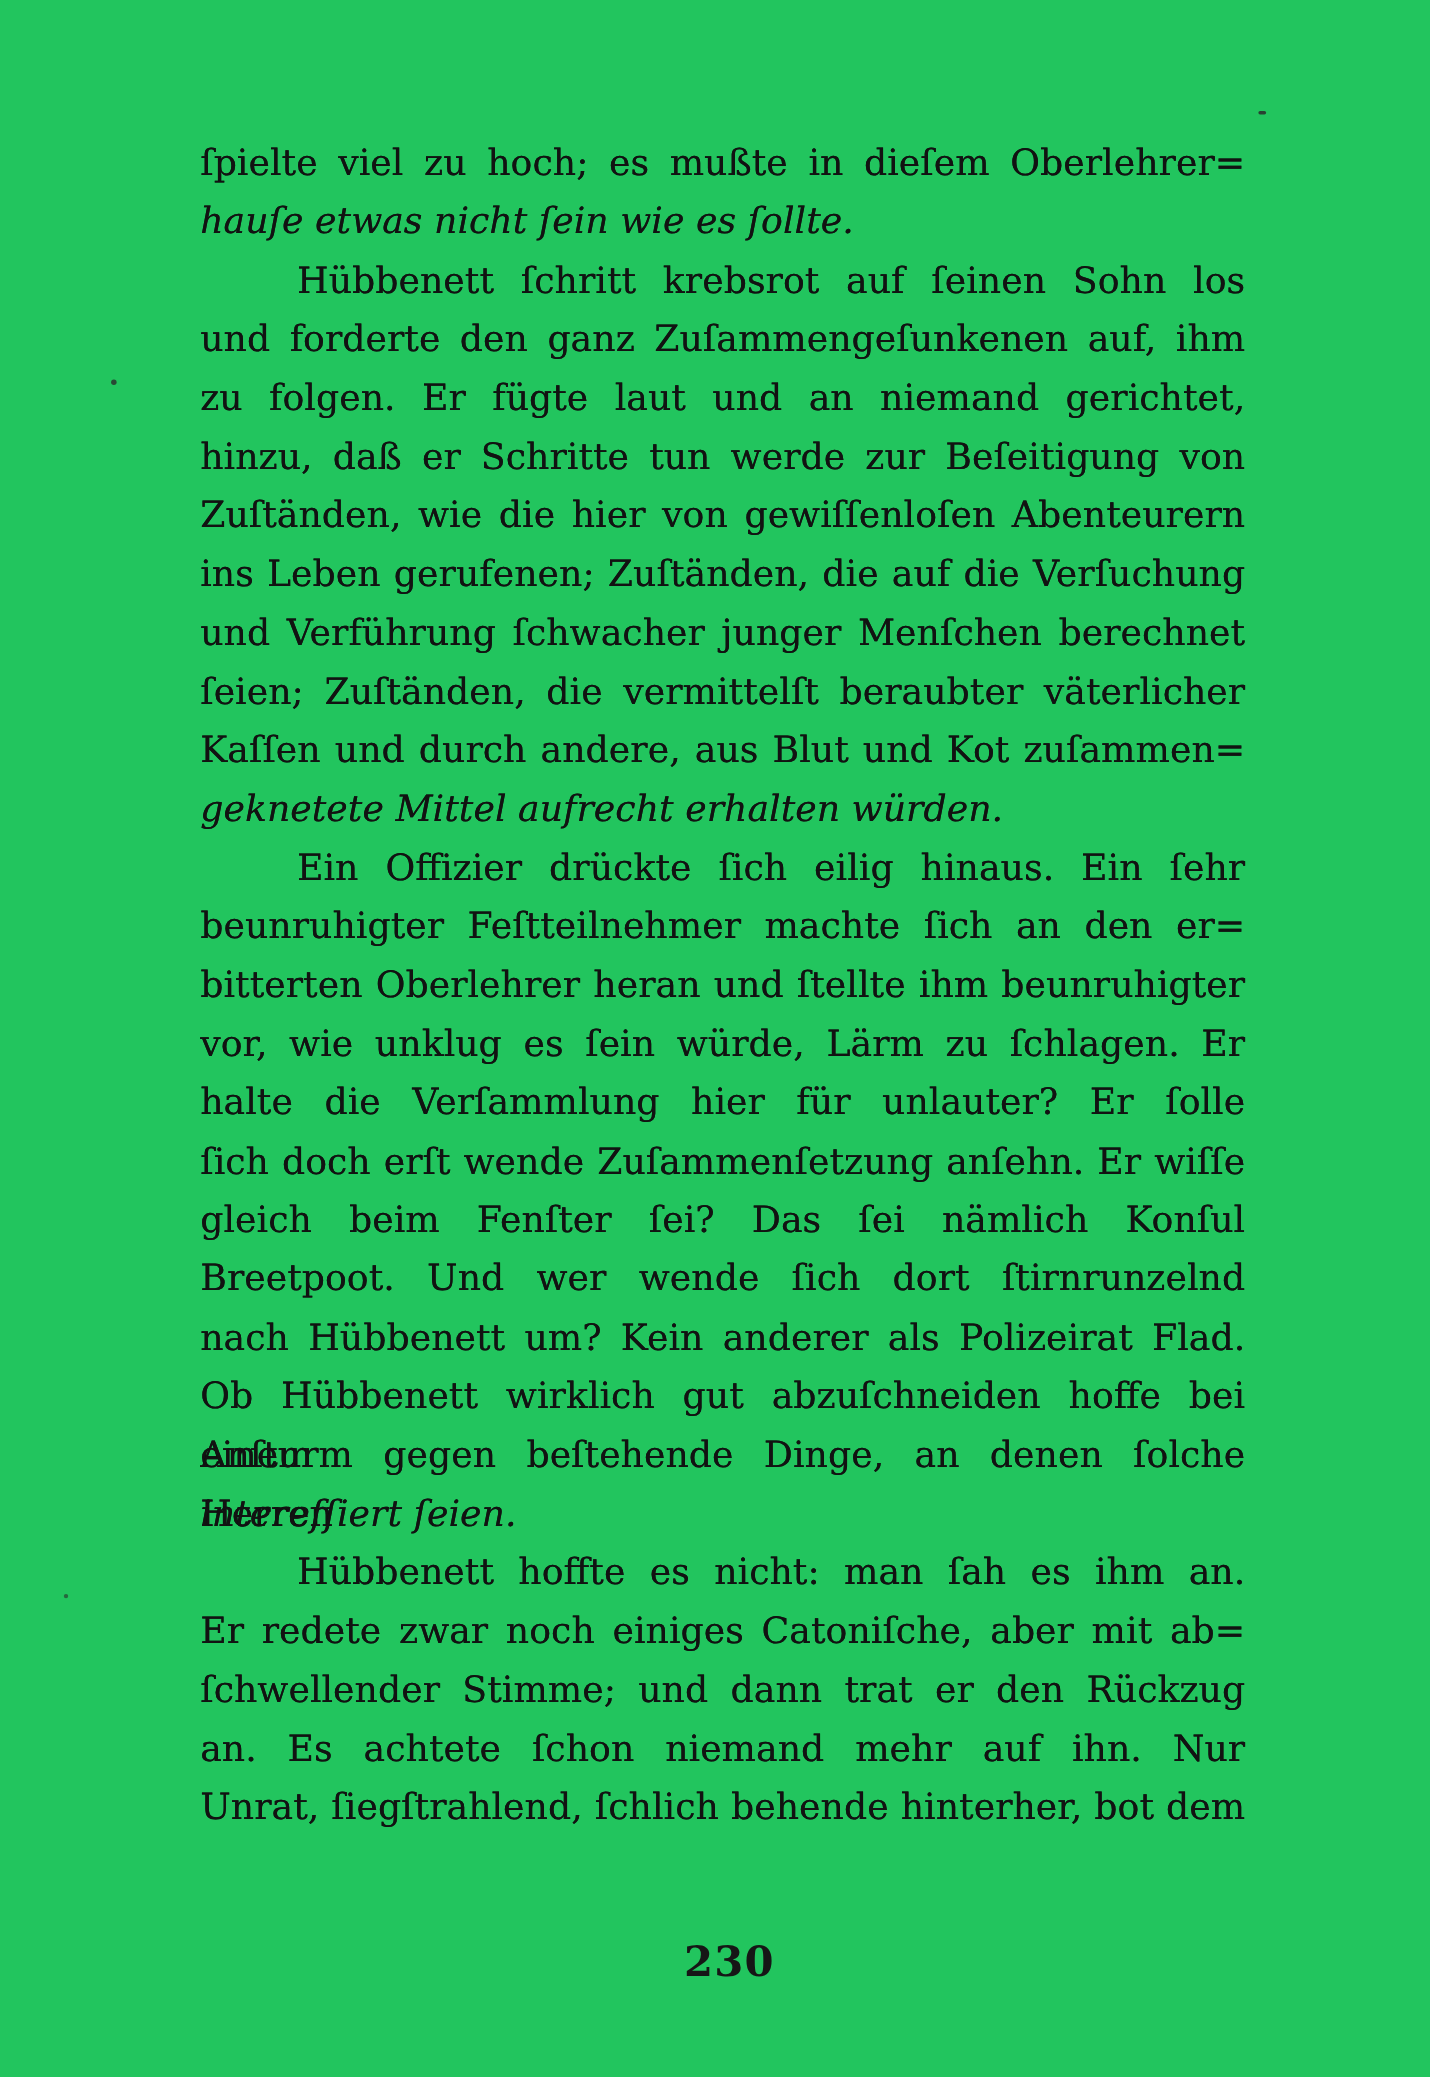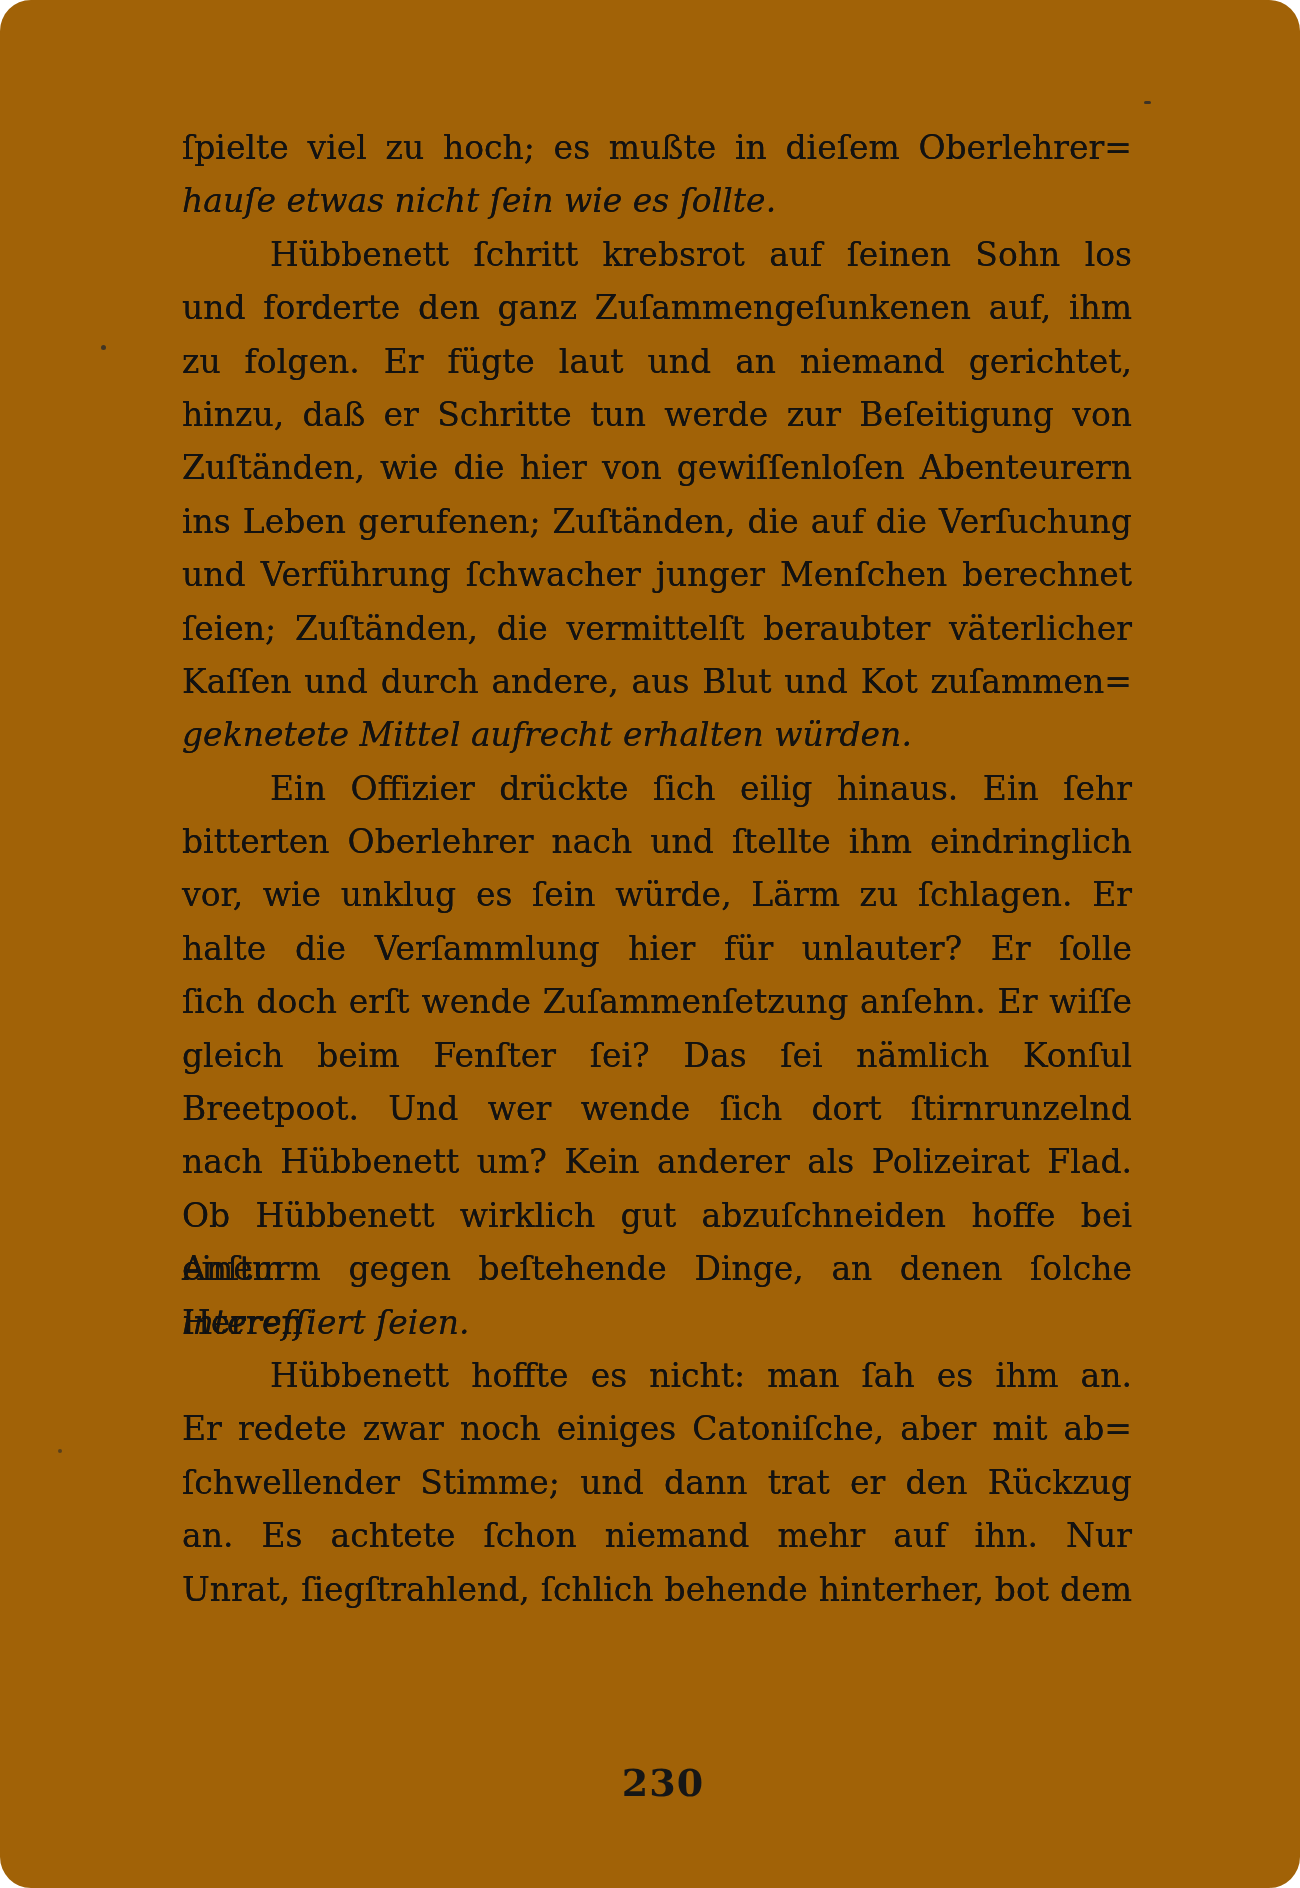--- a/index.html
+++ b/index.html
@@ -5,23 +5,22 @@
   html,body{margin:0;padding:0;}
   body{
     width:1300px;height:1888px;
     background:#ffffff;
     position:relative;
     overflow:hidden;
     font-family:"DejaVu Serif", serif;
   }
   .page{
     position:absolute;inset:0;
-    background:#a16207;
+    background:#22c55e;
     color:#141414;
-    border-radius:31px;
   }
   .text-block{
     position:absolute;
     left:182px;top:121px;width:950px;
     font-size:33px;
     line-height:53.4px;
     color:#121212;
     text-shadow:0 0 0.6px rgba(10,10,10,0.85);
   }
   .line{
@@ -61,21 +60,22 @@
       <div class="line">und forderte den ganz Zuſammengeſunkenen auf, ihm</div>
       <div class="line">zu folgen. Er fügte laut und an niemand gerichtet,</div>
       <div class="line">hinzu, daß er Schritte tun werde zur Beſeitigung von</div>
       <div class="line">Zuſtänden, wie die hier von gewiſſenloſen Abenteurern</div>
       <div class="line">ins Leben gerufenen; Zuſtänden, die auf die Verſuchung</div>
       <div class="line">und Verführung ſchwacher junger Menſchen berechnet</div>
       <div class="line">ſeien; Zuſtänden, die vermittelſt beraubter väterlicher</div>
       <div class="line">Kaſſen und durch andere, aus Blut und Kot zuſammen=</div>
       <div class="line nojust">geknetete Mittel aufrecht erhalten würden.</div>
       <div class="line indent">Ein Offizier drückte ſich eilig hinaus. Ein ſehr</div>
-      <div class="line">bitterten Oberlehrer nach und ſtellte ihm eindringlich</div>
+      <div class="line">beunruhigter Feſtteilnehmer machte ſich an den er=</div>
+      <div class="line">bitterten Oberlehrer heran und ſtellte ihm beunruhigter</div>
       <div class="line">vor, wie unklug es ſein würde, Lärm zu ſchlagen. Er</div>
       <div class="line">halte die Verſammlung hier für unlauter? Er ſolle</div>
       <div class="line">ſich doch erſt wende Zuſammenſetzung anſehn. Er wiſſe</div>
       <div class="line">gleich beim Fenſter ſei? Das ſei nämlich Konſul</div>
       <div class="line">Breetpoot. Und wer wende ſich dort ſtirnrunzelnd</div>
       <div class="line">nach Hübbenett um? Kein anderer als Polizeirat Flad.</div>
       <div class="line">Ob Hübbenett wirklich gut abzuſchneiden hoffe bei einem</div>
       <div class="line">Anſturm gegen beſtehende Dinge, an denen ſolche Herren</div>
       <div class="line nojust">intereſſiert ſeien.</div>
       <div class="line indent">Hübbenett hoffte es nicht: man ſah es ihm an.</div>

